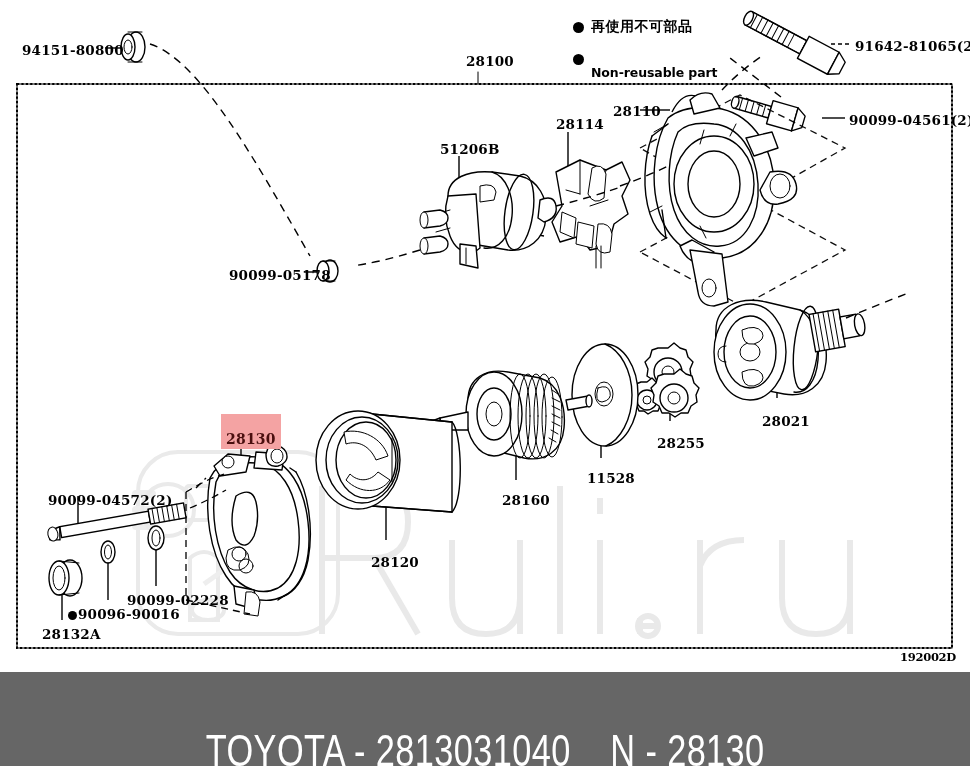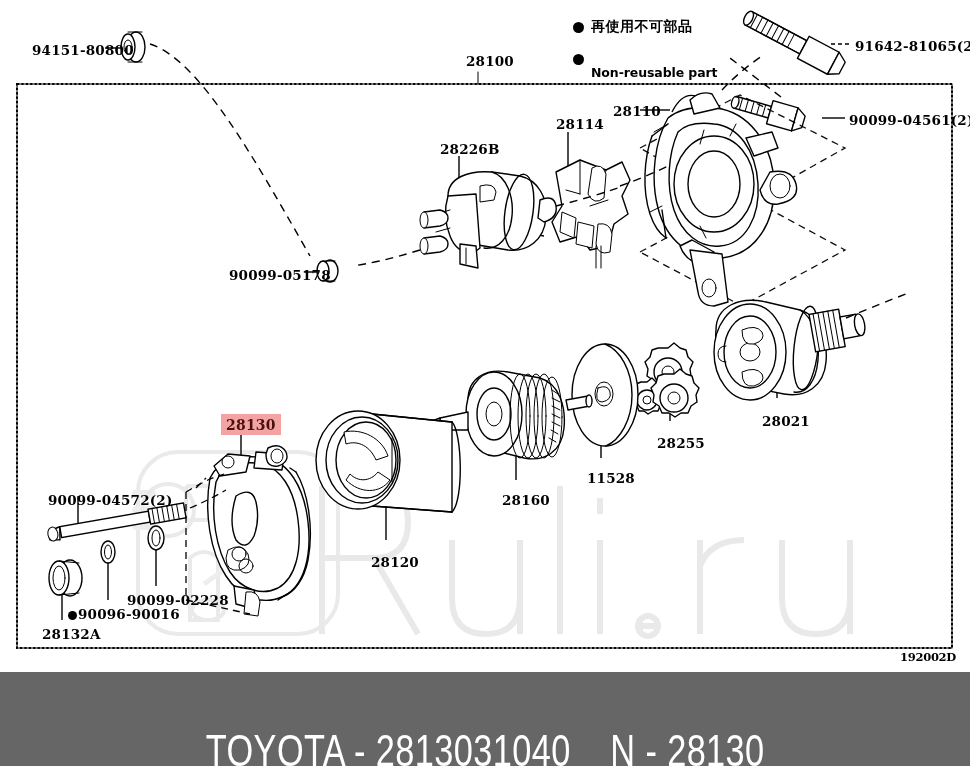--- a/index.html
+++ b/index.html
@@ -28,21 +28,21 @@
     font-family: "DejaVu Serif", serif;
     font-weight: bold;
     font-size: 13.5px;
     color: #000;
     white-space: nowrap;
     letter-spacing: 0.2px;
   }
   .lbl.hl {
     background: #f4a3a3;
     color: #4a0f0f;
-    padding: 4px 5px 3px 5px;
+    padding: 18px 5px 3px 5px;
     font-size: 14px;
     line-height: 1;
   }
   .lbl .dot {
     display: inline-block;
     width: 9px; height: 9px;
     border-radius: 50%;
     background: #000;
     vertical-align: -1px;
     margin-right: 1px;
@@ -498,27 +498,27 @@
         <span class="legend-bullet"></span>
         <span class="legend-jp">再使用不可部品</span>
       </div>
       <div class="legend-row">
         <span class="legend-bullet"></span>
         <span class="legend-en">Non-reusable part</span>
       </div>
     </div>
 
     <div id="labels">
-        <div class="lbl" style="left: 32px; top: 42px;"><span>94151-80800</span></div>
+        <div class="lbl" style="left: 22px; top: 42px;"><span>94151-80800</span></div>
         <div class="lbl" style="left: 466px; top: 53px;"><span>28100</span></div>
         <div class="lbl" style="left: 855px; top: 38px;"><span>91642-81065(2)</span></div>
         <div class="lbl" style="left: 849px; top: 112px;"><span>90099-04561(2)</span></div>
         <div class="lbl" style="left: 613px; top: 103px;"><span>28110</span></div>
         <div class="lbl" style="left: 556px; top: 116px;"><span>28114</span></div>
-        <div class="lbl" style="left: 440px; top: 141px;"><span>28226B</span></div>
+        <div class="lbl" style="left: 440px; top: 141px;"><span>51206B</span></div>
         <div class="lbl" style="left: 229px; top: 267px;"><span>90099-05178</span></div>
         <div class="lbl" style="left: 762px; top: 413px;"><span>28021</span></div>
         <div class="lbl" style="left: 657px; top: 435px; text-align: center;"><span>28255</span></div>
         <div class="lbl" style="left: 587px; top: 470px;"><span>11528</span></div>
         <div class="lbl" style="left: 502px; top: 492px;"><span>28160</span></div>
         <div class="lbl hl" style="left: 221px; top: 414px;"><span>28130</span></div>
         <div class="lbl" style="left: 371px; top: 554px;"><span>28120</span></div>
         <div class="lbl" style="left: 48px; top: 492px;"><span>90099-04572(2)</span></div>
         <div class="lbl" style="left: 127px; top: 592px;"><span>90099-02228</span></div>
         <div class="lbl" style="left: 68px; top: 606px;"><span class="dot"></span><span>90096-90016</span></div>

